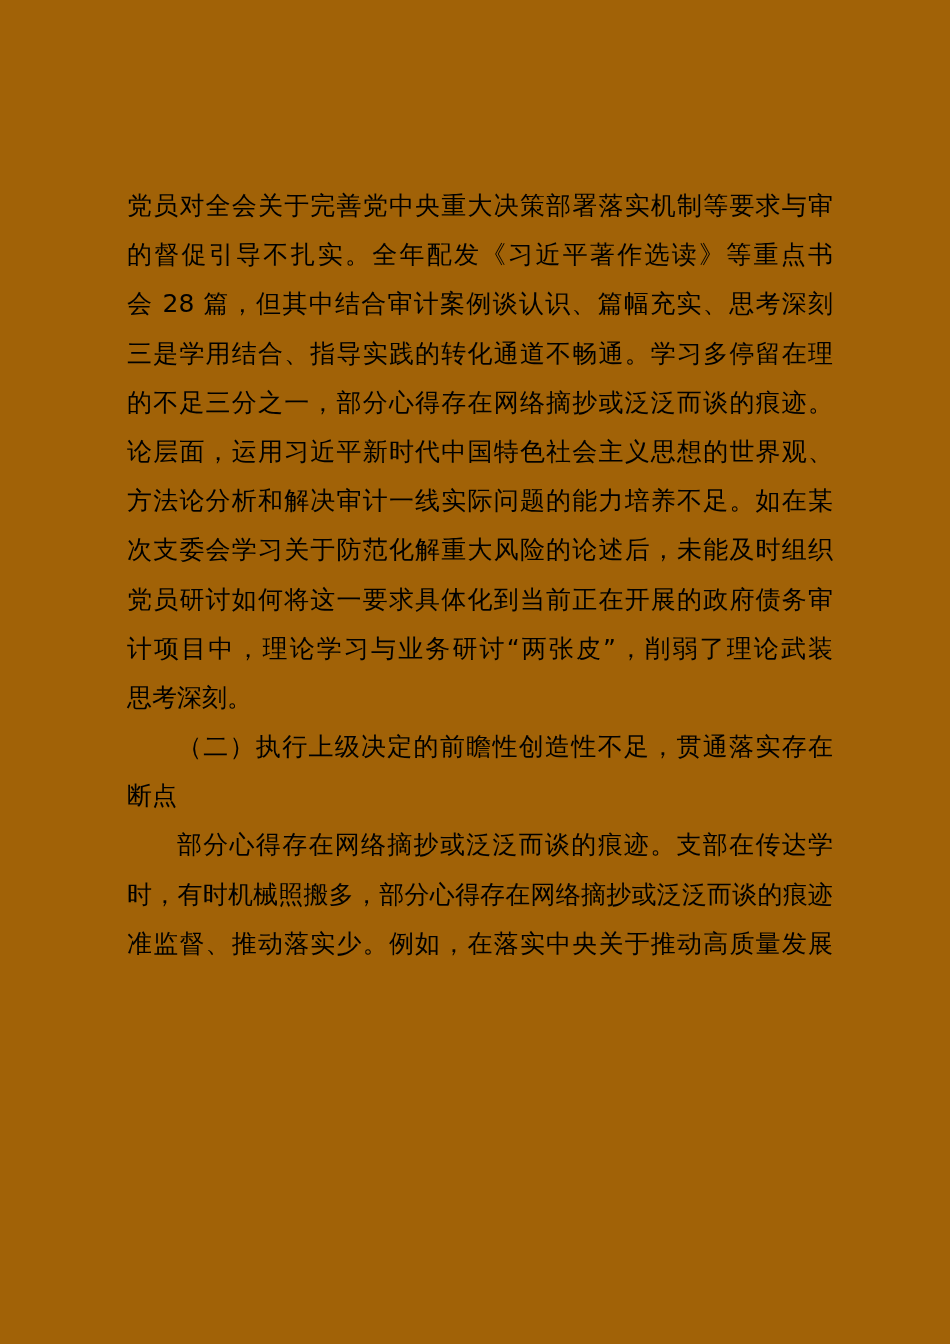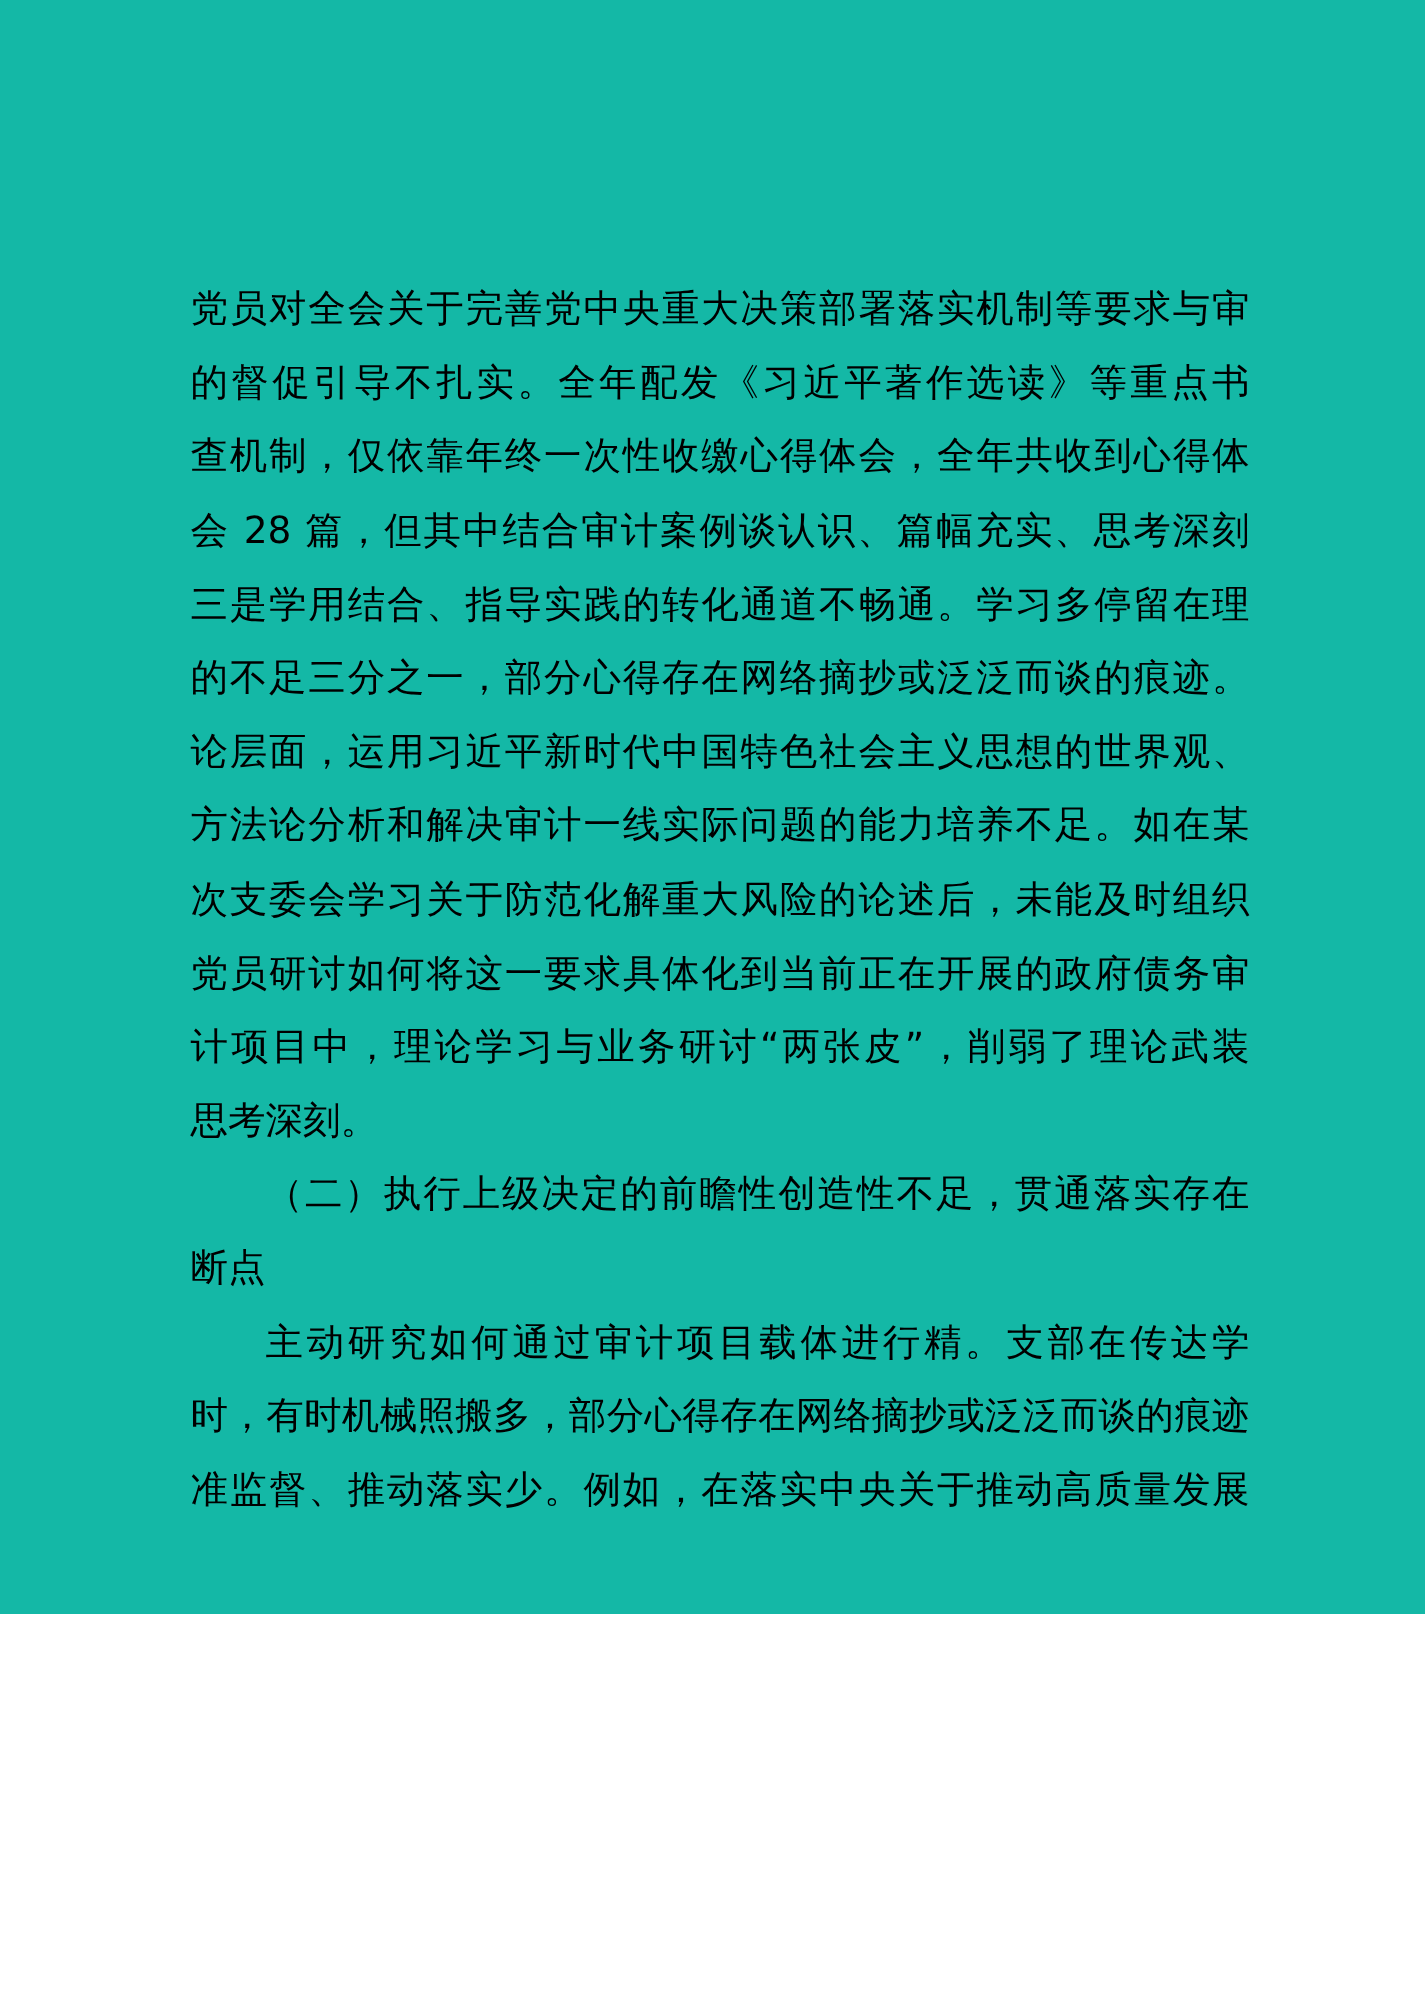--- a/index.html
+++ b/index.html
@@ -11,22 +11,22 @@
       width: 950px;
       height: 1344px;
       position: relative;
       overflow: hidden;
     }
     .page {
       position: absolute;
       left: 0;
       top: 0;
       width: 950px;
-      height: 1076px;
-      background: #14b8a6;
+      height: 1344px;
+      background: #a16207;
     }
     .text-block {
       position: absolute;
       left: 127px;
       top: 181px;
       width: 706px;
       font-family: "DejaVu Sans", "Liberation Sans", sans-serif;
       font-size: 25px;
       color: #000000;
     }
@@ -45,29 +45,28 @@
       padding-left: 50px;
     }
   </style>
 </head>
 <body>
 
 <div class="page">
   <div class="text-block">
     <div class="line">党员对全会关于完善党中央重大决策部署落实机制等要求与审</div>
     <div class="line">的督促引导不扎实。全年配发《习近平著作选读》等重点书</div>
-    <div class="line">查机制，仅依靠年终一次性收缴心得体会，全年共收到心得体</div>
     <div class="line">会 28 篇，但其中结合审计案例谈认识、篇幅充实、思考深刻</div>
     <div class="line">三是学用结合、指导实践的转化通道不畅通。学习多停留在理</div>
     <div class="line">的不足三分之一，部分心得存在网络摘抄或泛泛而谈的痕迹。</div>
     <div class="line">论层面，运用习近平新时代中国特色社会主义思想的世界观、</div>
     <div class="line">方法论分析和解决审计一线实际问题的能力培养不足。如在某</div>
     <div class="line">次支委会学习关于防范化解重大风险的论述后，未能及时组织</div>
     <div class="line">党员研讨如何将这一要求具体化到当前正在开展的政府债务审</div>
     <div class="line">计项目中，理论学习与业务研讨“两张皮”，削弱了理论武装</div>
     <div class="line last">思考深刻。</div>
     <div class="line indent">（二）执行上级决定的前瞻性创造性不足，贯通落实存在</div>
     <div class="line last">断点</div>
-    <div class="line indent">主动研究如何通过审计项目载体进行精。支部在传达学</div>
+    <div class="line indent">部分心得存在网络摘抄或泛泛而谈的痕迹。支部在传达学</div>
     <div class="line">时，有时机械照搬多，部分心得存在网络摘抄或泛泛而谈的痕迹</div>
     <div class="line">准监督、推动落实少。例如，在落实中央关于推动高质量发展</div>
   </div>
 </div>
 
 </body></html>

